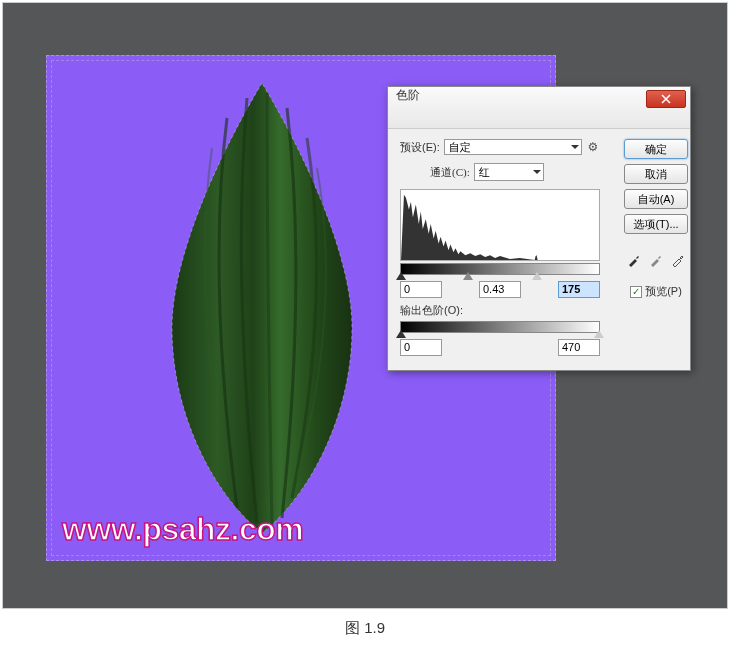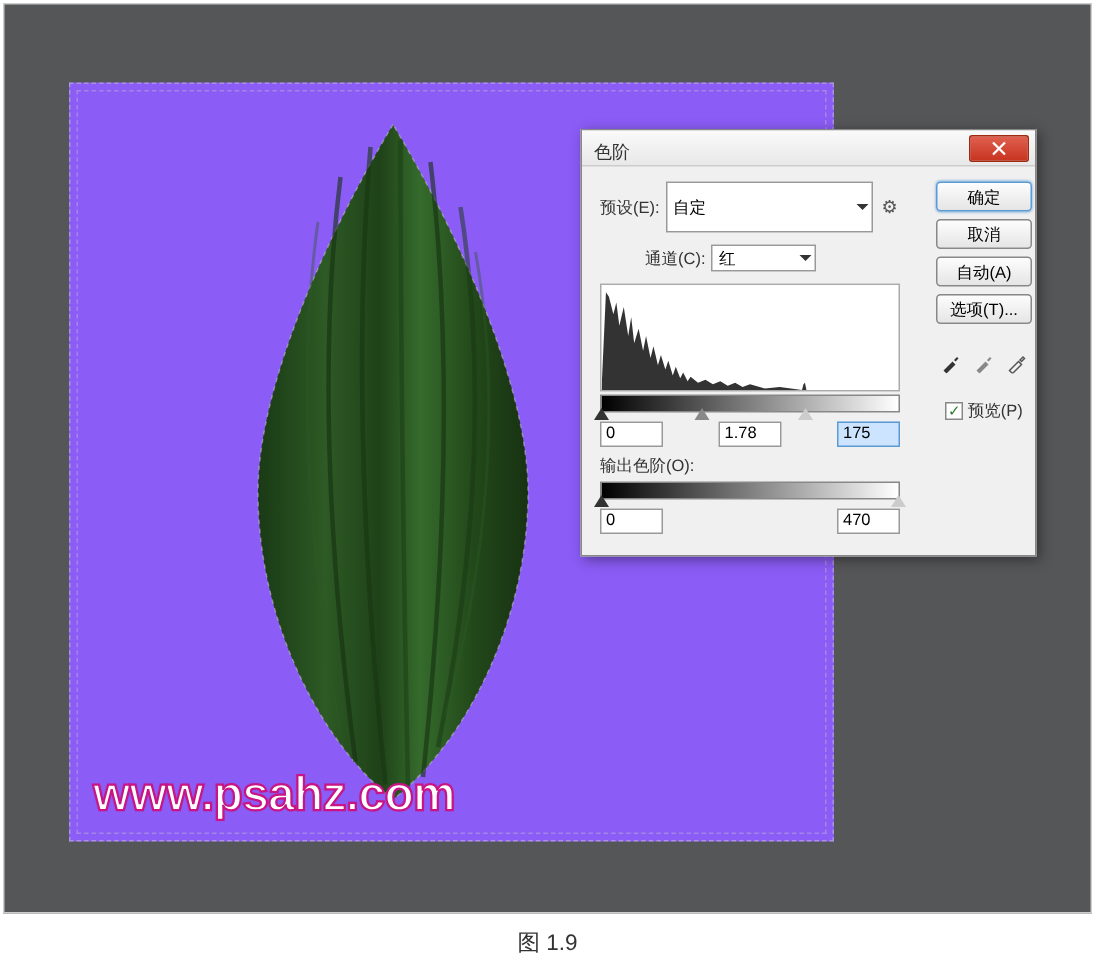--- a/index.html
+++ b/index.html
@@ -61,25 +61,25 @@
     .dialog {
       position: absolute;
       top: 83px;
       left: 384px;
       width: 304px;
       background: #f0f0f0;
       border: 1px solid #888;
       box-shadow: 2px 2px 8px rgba(0,0,0,0.4);
     }
     .titlebar {
-      height: 24px;
+      height: 42px;
       background: linear-gradient(#fafafa, #e8e8e8);
       border-bottom: 1px solid #ccc;
       display: flex;
-      align-items: flex-end;
+      align-items: flex-start;
       padding-left: 8px;
       position: relative;
     }
     .titlebar-text { font-size: 12px; color: #333; }
     .close-btn {
       position: absolute;
       right: 4px;
       top: 3px;
       width: 40px;
       height: 18px;
@@ -97,21 +97,21 @@
       display: flex;
       padding: 10px 10px 14px 12px;
       gap: 24px;
     }
     .left-panel { flex: 1; }
     .right-panel { width: 68px; display: flex; flex-direction: column; gap: 5px; align-items: center; }
     .row { display: flex; align-items: center; margin-bottom: 8px; gap: 4px; }
     .label { font-size: 11px; color: #333; }
     .select {
       flex: 1;
-      height: 34px;
+      height: 16px;
       background: #fff;
       border: 1px solid #999;
       font-size: 11px;
       padding-left: 4px;
       display: flex;
       align-items: center;
       position: relative;
     }
     .select-arrow {
       position: absolute;
@@ -122,21 +122,21 @@
       border-left: 4px solid transparent;
       border-right: 4px solid transparent;
       border-top: 4px solid #333;
     }
     .gear-icon {
       width: 14px; height: 14px;
       display: flex; align-items: center; justify-content: center;
       color: #555;
       font-size: 12px;
     }
-    .channel-row { display: flex; align-items: center; margin: 6px 0 8px 30px; gap: 4px; }
+    .channel-row { display: flex; align-items: center; margin: 6px 0 8px 30px; gap: 4px; font-family: Liberation Serif, serif; }
     .channel-select {
       width: 70px;
       height: 18px;
       background: #fff;
       border: 1px solid #999;
       font-size: 11px;
       padding-left: 4px;
       display: flex;
       align-items: center;
       position: relative;
@@ -186,20 +186,21 @@
       background: #fff;
       border: 1px solid #999;
       font-size: 11px;
       text-align: left;
       padding-left: 3px;
       line-height: 15px;
     }
     .num-input.highlight {
       background: #cce4ff;
       border-color: #5a9bd4;
+      font-weight: bold;
     }
     .btn {
       width: 64px;
       height: 20px;
       background: linear-gradient(#fdfdfd, #e5e5e5);
       border: 1px solid #888;
       border-radius: 3px;
       font-size: 11px;
       display: flex;
       align-items: center;
@@ -313,21 +314,21 @@
             <path d="M 0 72 L 3 5 L 5 8 L 8 20 L 10 12 L 12 28 L 15 15 L 18 35 L 20 22 L 22 40 L 25 30 L 28 45 L 30 35 L 33 50 L 35 42 L 38 55 L 40 48 L 43 58 L 45 52 L 48 62 L 50 56 L 53 64 L 55 60 L 58 66 L 60 63 L 65 67 L 70 65 L 75 68 L 80 66 L 85 69 L 90 67 L 95 70 L 100 68 L 110 71 L 120 70 L 135 72 L 136 68 L 137 67 L 138 72 L 200 72 Z" fill="#333"></path>
           </svg>
         </div>
         <div class="slider-track">
           <div class="slider-handle" style="left:0%"></div>
           <div class="slider-handle gray" style="left:34%"></div>
           <div class="slider-handle white" style="left:68.6%"></div>
         </div>
         <div class="input-values">
           <div class="num-input">0</div>
-          <div class="num-input">1.78</div>
+          <div class="num-input">0.43</div>
           <div class="num-input highlight">175</div>
         </div>
         <div class="output-section">
           <div class="section-label">输出色阶(O):</div>
           <div class="slider-track output">
             <div class="slider-handle" style="left:0%"></div>
             <div class="slider-handle white" style="left:100%"></div>
           </div>
           <div class="input-values">
             <div class="num-input">0</div>

